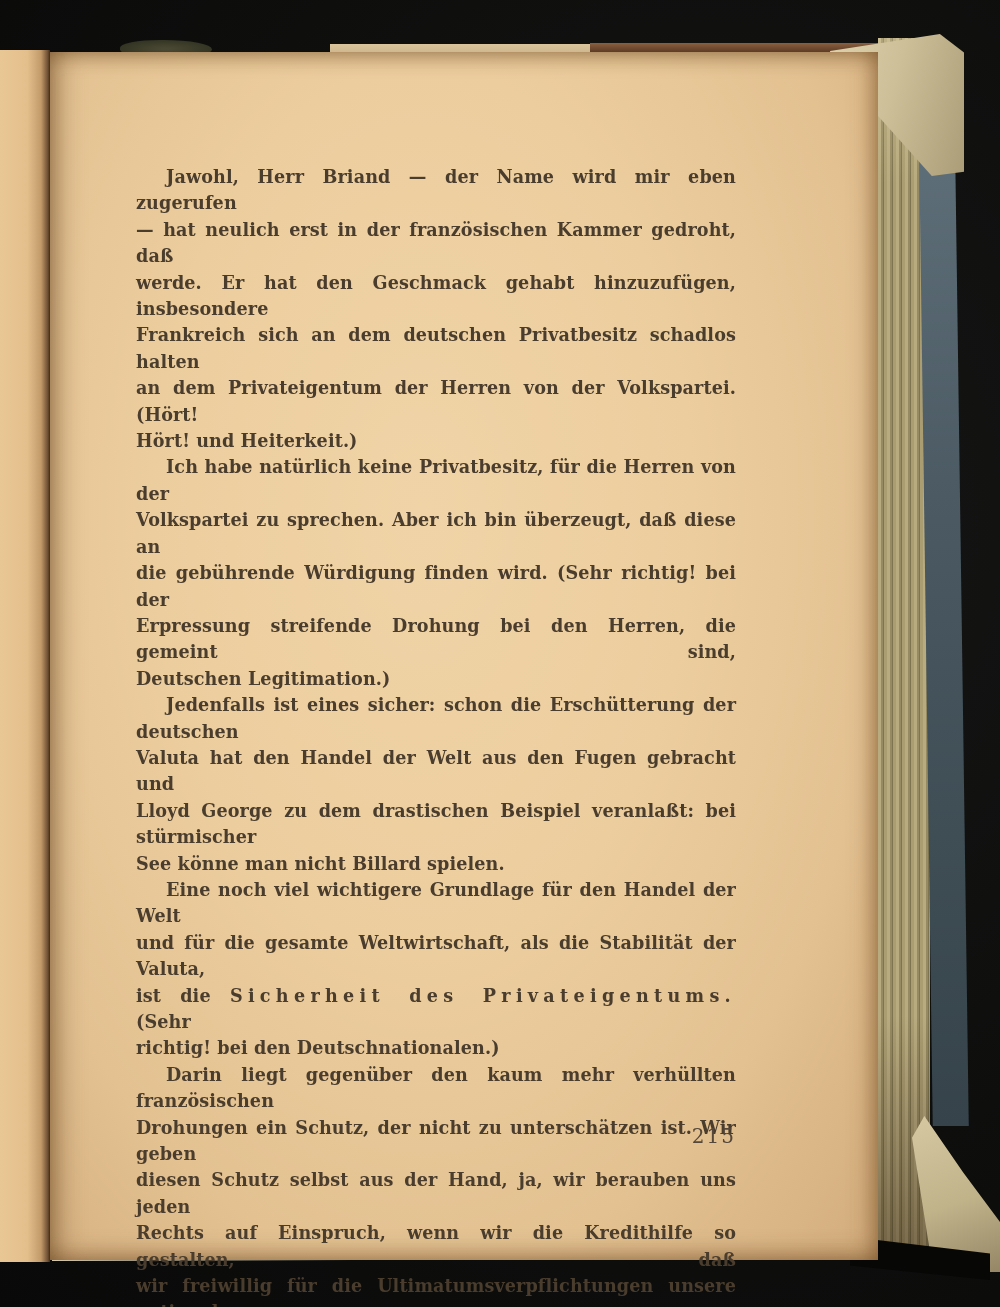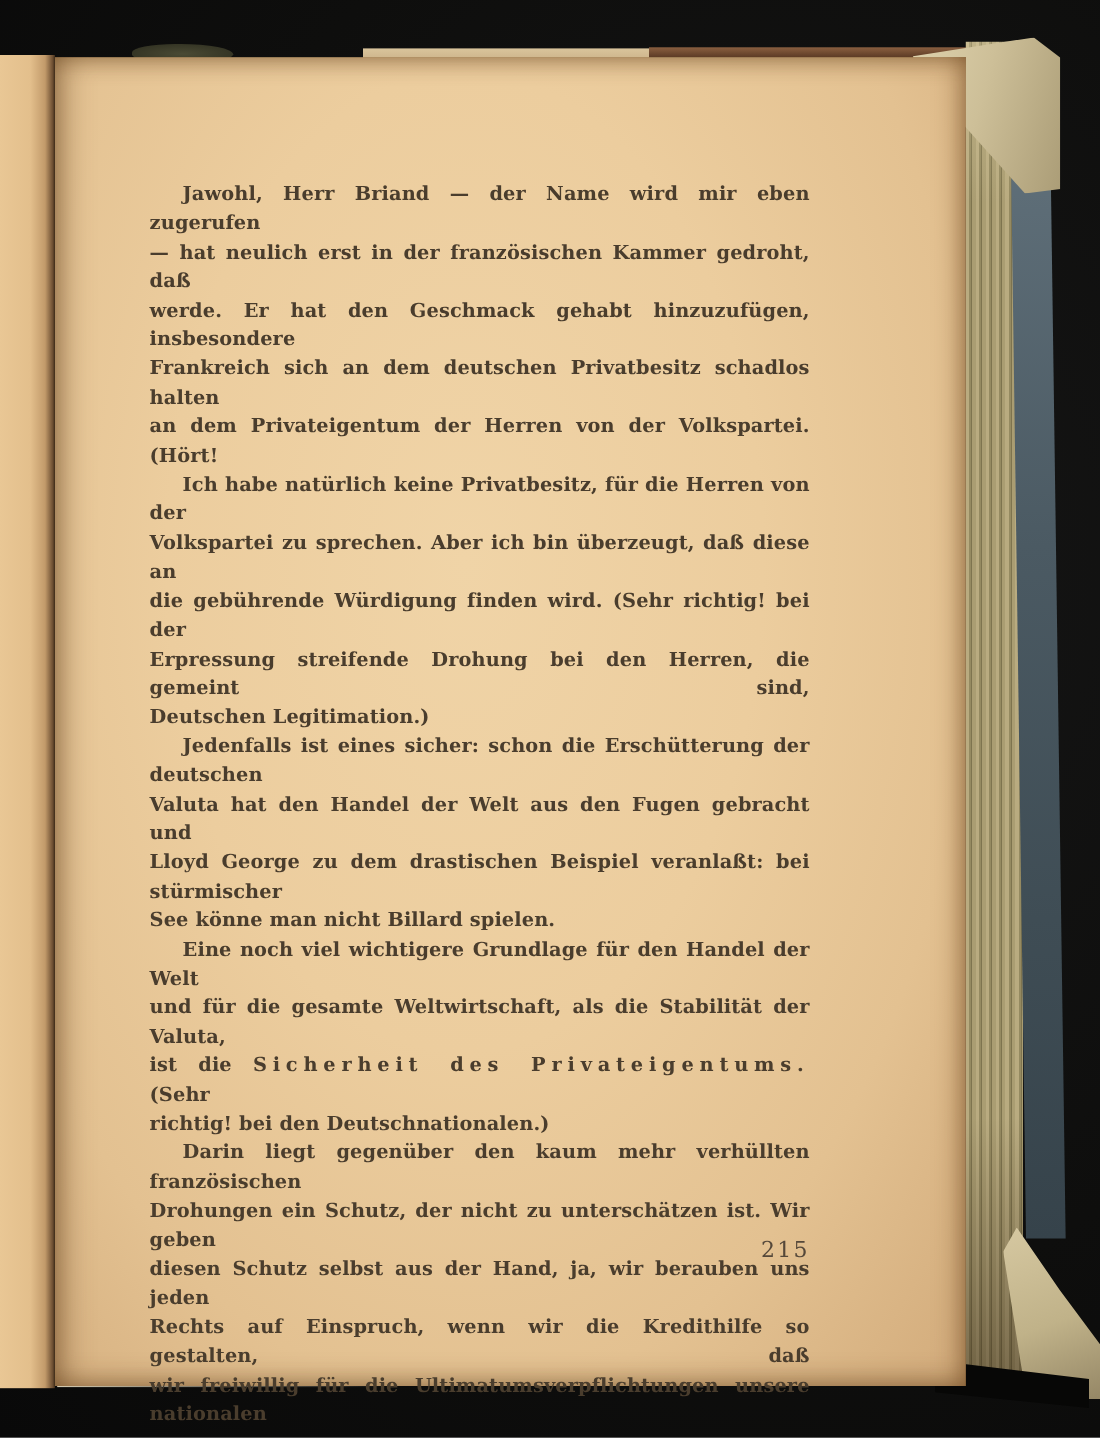--- a/index.html
+++ b/index.html
@@ -104,20 +104,21 @@
   <div class="bottom-shadow"></div>
   <div class="bottom-highlight"></div>
 
   <div class="page">
     <div class="text-block" id="text-block">
         <div class="line first"><span>Jawohl, Herr Briand — der Name wird mir eben zugerufen</span></div>
         <div class="line"><span>— hat neulich erst in der französischen Kammer gedroht, daß</span></div>
         <div class="line"><span>werde.  Er hat den Geschmack gehabt hinzuzufügen, insbesondere</span></div>
         <div class="line"><span>Frankreich sich an dem deutschen Privatbesitz schadlos halten</span></div>
         <div class="line"><span>an dem Privateigentum der Herren von der Volkspartei. (Hört!</span></div>
+        <div class="line no-just"><span>Hört! und Heiterkeit.)</span></div>
         <div class="line first"><span>Ich habe natürlich keine Privatbesitz, für die Herren von der</span></div>
         <div class="line"><span>Volkspartei zu sprechen.  Aber ich bin überzeugt, daß diese an</span></div>
         <div class="line"><span>die gebührende Würdigung finden wird.  (Sehr richtig! bei der</span></div>
         <div class="line"><span>Erpressung streifende Drohung bei den Herren, die gemeint sind,</span></div>
         <div class="line no-just"><span>Deutschen Legitimation.)</span></div>
         <div class="line first"><span>Jedenfalls ist eines sicher: schon die Erschütterung der deutschen</span></div>
         <div class="line"><span>Valuta hat den Handel der Welt aus den Fugen gebracht und</span></div>
         <div class="line"><span>Lloyd George zu dem drastischen Beispiel veranlaßt: bei stürmischer</span></div>
         <div class="line no-just"><span>See könne man nicht Billard spielen.</span></div>
         <div class="line first"><span>Eine noch viel wichtigere Grundlage für den Handel der Welt</span></div>

